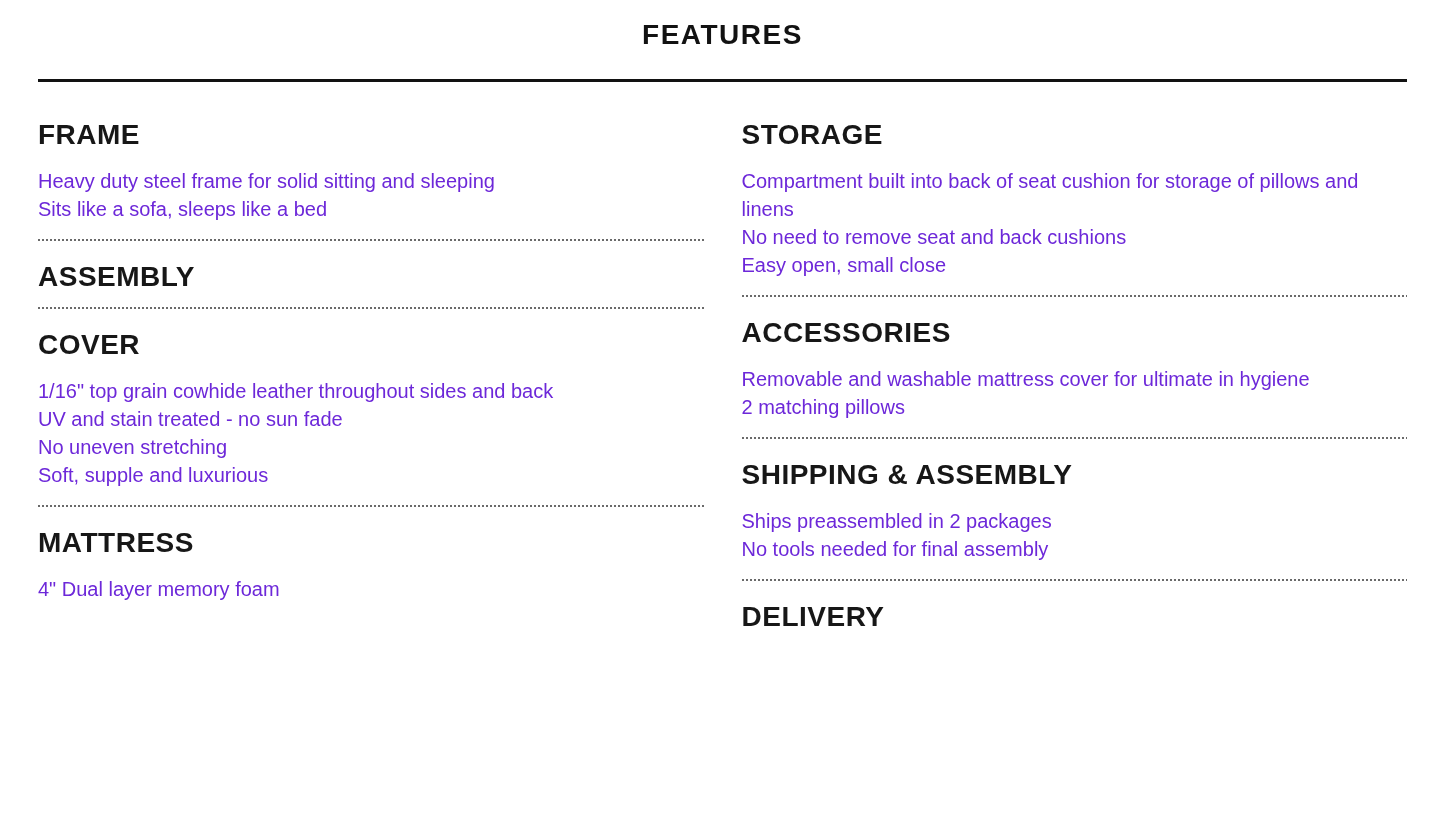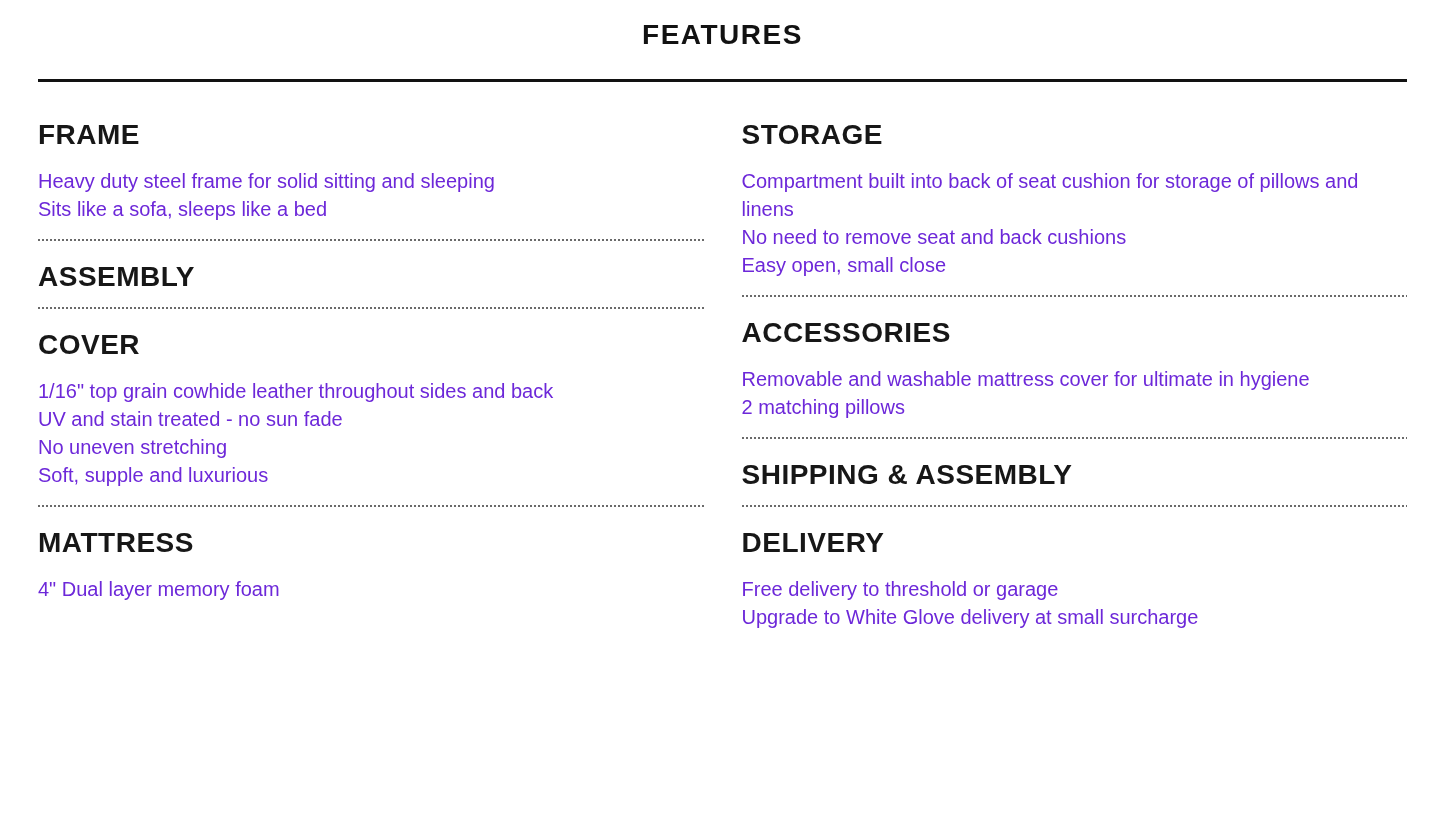--- a/index.html
+++ b/index.html
@@ -122,24 +122,24 @@
   <section class="feature-section">
     <h2 class="section-heading">ACCESSORIES</h2>
     <div class="section-body">
             <p class="body-line">Removable and washable mattress cover for ultimate in hygiene</p>
             <p class="body-line">2 matching pillows</p>
           </div>
   </section>
 <div class="separator"></div>
   <section class="feature-section">
     <h2 class="section-heading">SHIPPING &amp; ASSEMBLY</h2>
+    <div class="section-body">
+            <p class="body-line">Ships preassembled in 2 packages</p>
+            <p class="body-line">No tools needed for final assembly</p>
+          </div>
   </section>
 <div class="separator"></div>
   <section class="feature-section">
     <h2 class="section-heading">DELIVERY</h2>
-    <div class="section-body">
-            <p class="body-line">Free delivery to threshold or garage</p>
-            <p class="body-line">Upgrade to White Glove delivery at small surcharge</p>
-          </div>
   </section>
 </div>
   </div>
 </div>
 
 </body></html>

